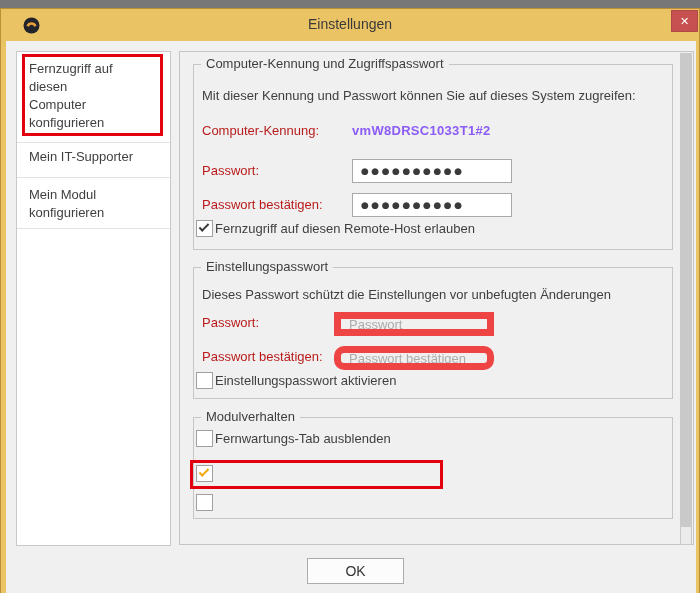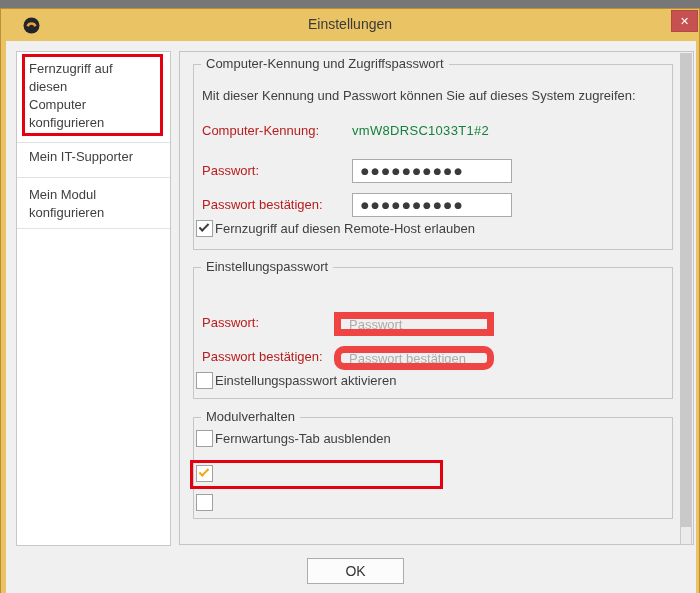--- a/index.html
+++ b/index.html
@@ -44,21 +44,21 @@
   .group{position:absolute;left:13px;width:480px;border:1px solid #C6C6C6;}
   .g1{top:12px;height:186px;}
   .g2{top:215px;height:132px;padding-left:47px;}
   .g3{top:365px;height:102px;}
   .legend{position:absolute;top:-9px;left:7px;background:#F0F0F0;padding:0 5px;
     font-size:13px;color:#3E3E3E;}
   .desc{position:absolute;left:8px;font-size:13px;line-height:18px;color:#3F3F3F;
     white-space:pre-line;width:460px;}
   .lbl{position:absolute;left:8px;font-size:13px;line-height:17px;color:#b91c1c;}
   .val-bold{position:absolute;left:158px;font-size:13px;line-height:17px;
-    font-weight:normal;color:#15803d;letter-spacing:0.3px;}
+    font-weight:bold;color:#8b5cf6;letter-spacing:0.3px;}
   .tinput{position:absolute;left:158px;width:160px;height:24px;
     border:1px solid #A9A9A9;background:#FFFFFF;padding:0 8px;
     font-family:"DejaVu Sans",sans-serif;font-size:9px;font-weight:bold;
     letter-spacing:2.5px;color:#3A3A3A;outline:none;}
   .dinput{position:absolute;left:140px;width:160px;height:24px;
     border:7px solid #ef4444;background:#F0F0F0;padding:0 8px;
     font-family:"Liberation Sans",sans-serif;font-size:13px;color:#ACACAC;outline:none;}
   .dinput::placeholder{color:#ACACAC;opacity:1;}
   
   .cb{position:absolute;left:2px;width:17px;height:17px;background:#FFFFFF;
@@ -120,20 +120,21 @@
         <div class="lbl" style="top:131px;">Passwort bestätigen:</div>
         <input class="tinput" style="top: 128px;" type="text" readonly="" value="●●●●●●●●●●">
         <div class="cb" style="top:155px;">
           <div class="checkmark"></div>
         </div>
         <div class="cb-lbl" style="top:155px;">Fernzugriff auf diesen Remote-Host erlauben</div>
       </div>
 
       <div class="group g2">
         <div class="legend">Einstellungspasswort</div>
+        <div class="desc" style="top:18px;">Dieses Passwort schützt die Einstellungen vor unbefugten Änderungen</div>
         <div class="lbl" style="top:46px;">Passwort:</div>
         <input class="dinput" style="top: 44px;" type="text" disabled="" placeholder="Passwort">
         <div class="lbl" style="top:80px;">Passwort bestätigen:</div>
         <input class="dinput" style="top: 78px; border-radius: 10px;" type="text" disabled="" placeholder="Passwort bestätigen">
         <div class="cb" style="top:104px;"></div>
         <div class="cb-lbl" style="top:104px;">Einstellungspasswort aktivieren</div>
       </div>
 
       <div class="group g3">
         <div class="legend">Modulverhalten</div>

